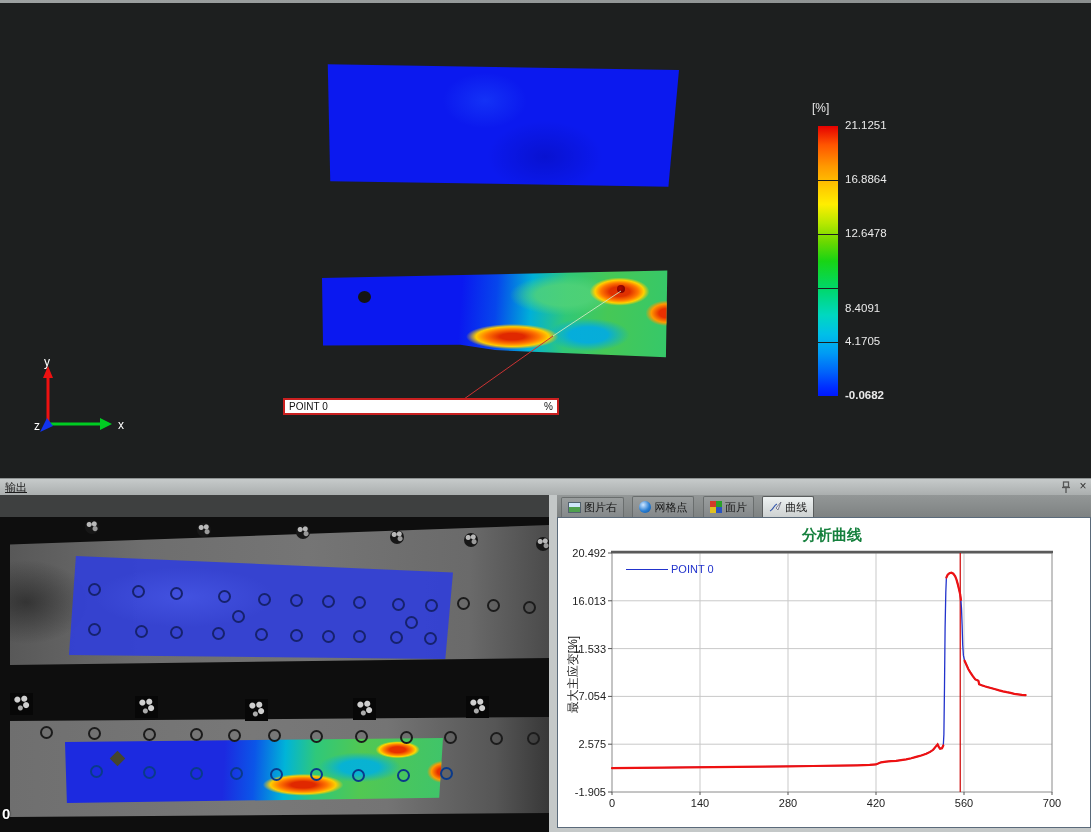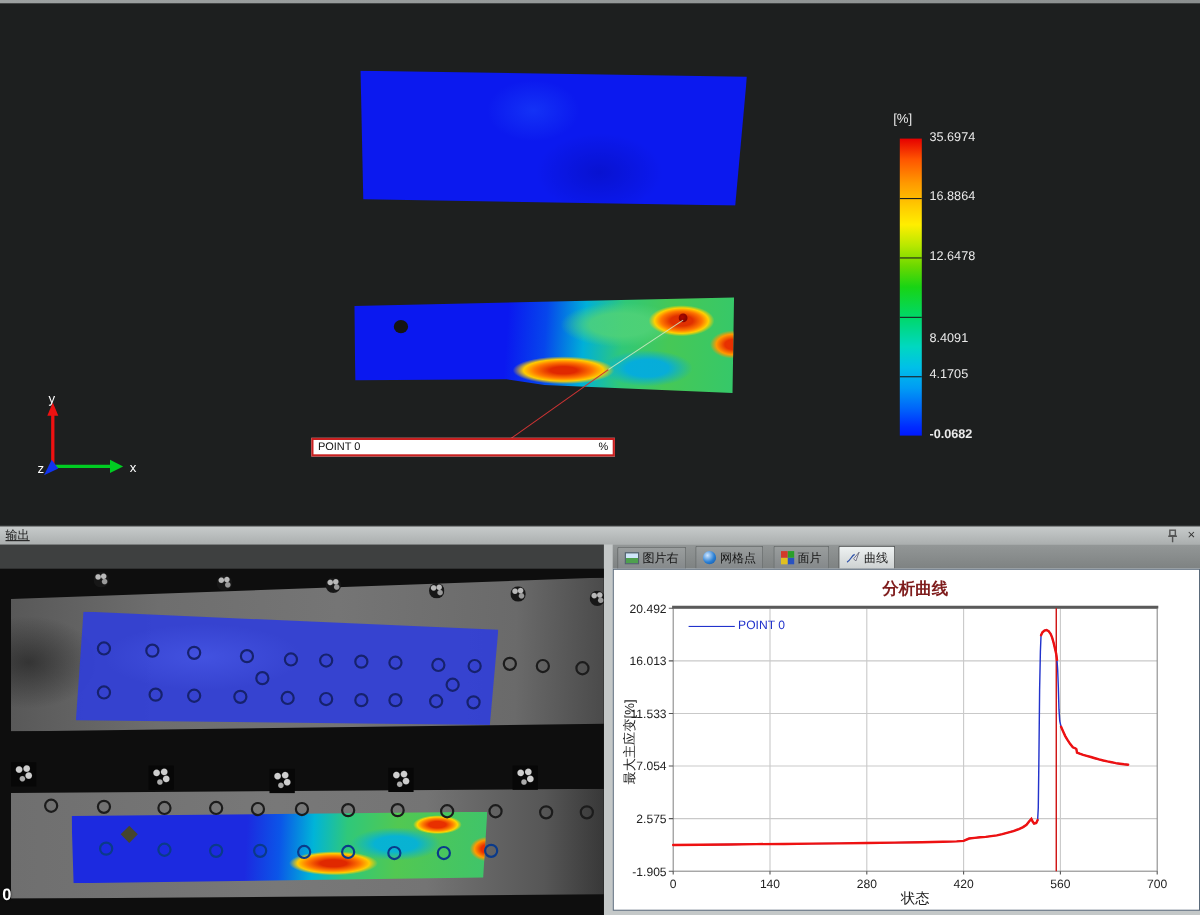--- a/index.html
+++ b/index.html
@@ -115,21 +115,21 @@
     text-shadow:0 0 2px #000;}
 
   
   #right-panel{left:557px;top:0;width:534px;height:337px;}
   #right-tabs{position:absolute;left:0;top:0;width:534px;height:22px;
     background:linear-gradient(180deg,#939797,#7e8282);}
   #right-tabs .tab{position:relative;display:inline-flex;top:1px;margin-left:4px;}
   #chart-area{position:absolute;left:0;top:22px;width:534px;height:311px;background:#fff;
     border:1px solid #5a6a7a;box-sizing:border-box;}
   #chart-title{position:absolute;left:54px;top:8px;width:440px;text-align:center;
-    font-size:15px;font-weight:bold;color:#7f1d1d;}
+    font-size:15px;font-weight:bold;color:#15803d;}
   #chart-ylabel{position:absolute;left:-60px;top:148px;width:150px;text-align:center;
     transform:rotate(-90deg);font-size:12px;color:#222;}
   #chart-xlabel{position:absolute;left:54px;top:290px;width:440px;text-align:center;
     font-size:13px;color:#222;}
   #chart-legend{position:absolute;left:68px;top:45px;display:flex;align-items:center;gap:3px;}
   #legend-line{width:42px;height:0;border-top:1.5px solid #2233cc;}
   #legend-text{font-size:11px;color:#2233cc;}
 
   .icon-img{width:13px;height:11px;border:1px solid #51616e;box-sizing:border-box;
     background:linear-gradient(180deg,#cfe6fa 0 45%,#4ea04e 45% 100%);}
@@ -154,21 +154,21 @@
     <div id="point-dot" class="abs"></div>
 
     <svg id="vp-overlay" class="abs">
       <line x1="621" y1="291" x2="553" y2="336" stroke="#cde8c0" stroke-width="1" opacity="0.9"></line>
       <line x1="553" y1="336" x2="464" y2="399" stroke="#cc3333" stroke-width="1"></line>
     </svg>
 
     <div id="colorbar-unit" class="abs">[%]</div>
     <div id="colorbar-bar" class="abs"></div>
     <div id="colorbar-ticks">
-        <div class="cb-tick-label" style="top: 119px;">35.6974</div>
+        <div class="cb-tick-label" style="top: 119px;">21.1251</div>
         <div class="cb-tick-line" style="top: 180px;"></div>
         <div class="cb-tick-label" style="top: 173px;">16.8864</div>
         <div class="cb-tick-line" style="top: 234px;"></div>
         <div class="cb-tick-label" style="top: 227px;">12.6478</div>
         <div class="cb-tick-line" style="top: 288px;"></div>
         <div class="cb-tick-label" style="top: 281px; margin-top: 21px;">8.4091</div>
         <div class="cb-tick-line" style="top: 342px;"></div>
         <div class="cb-tick-label" style="top: 335px;">4.1705</div>
         <div class="cb-tick-label" style="top: 389px; font-weight: bold;">-0.0682</div>
       </div>
@@ -293,21 +293,20 @@
             <path d="M1 10 C4 9, 5 4, 8 3" stroke="#3355aa" stroke-width="1.2" fill="none"></path>
             <polygon points="7,7 12,1 9,9" fill="#e8e8f4" stroke="#667" stroke-width="0.8"></polygon>
           </svg>
           <span>曲线</span>
         </div>
       </div>
 
       <div id="chart-area">
         <div id="chart-title">分析曲线</div>
         <div id="chart-ylabel">最大主应变[%]</div>
-        <div id="chart-xlabel">状态</div>
         <div id="chart-legend">
           <span id="legend-line"></span>
           <span id="legend-text">POINT 0</span>
         </div>
         <svg id="chart-svg" width="532" height="309">
             <line x1="142" y1="35" x2="142" y2="274" stroke="#c9c9c9" stroke-width="1"></line>
             <line x1="230" y1="35" x2="230" y2="274" stroke="#c9c9c9" stroke-width="1"></line>
             <line x1="318" y1="35" x2="318" y2="274" stroke="#c9c9c9" stroke-width="1"></line>
             <line x1="406" y1="35" x2="406" y2="274" stroke="#c9c9c9" stroke-width="1"></line>
             <line x1="54" y1="82.79573157119256" x2="494" y2="82.79573157119256" stroke="#c9c9c9" stroke-width="1"></line>

